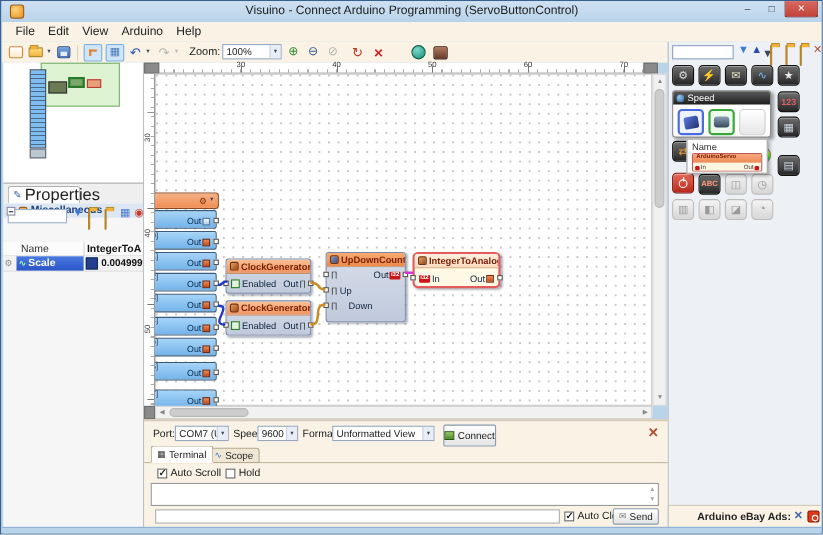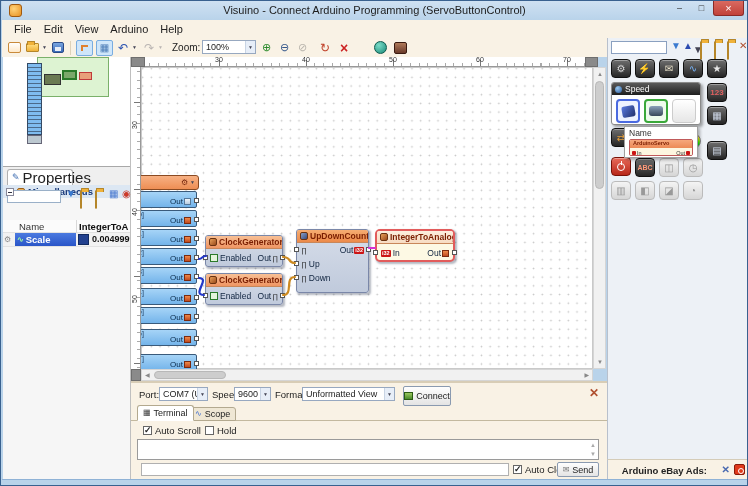--- a/index.html
+++ b/index.html
@@ -127,21 +127,21 @@
   .cb.checked::after{content:"✓";position:absolute;left:0px;top:-2px;font-size:9px;color:#222;font-weight:bold;}
   .tabstrip{left:0;top:22px;width:476px;height:16px;border-bottom:1px solid #c3b99f;}
   .tab{position:absolute;top:0;height:16px;display:flex;align-items:center;gap:3px;padding:0 5px;font-size:9px;color:#222;border:1px solid #b3a98f;border-radius:3px 3px 0 0;}
   .tab.active{background:#fff;border-bottom:1px solid #fff;z-index:2;}
   .tab.idle{background:#efe7d4;top:2px;height:14px;}
   .term{left:6px;top:56px;width:462px;height:21px;background:#fff;border:1px solid #9a9a9a;}
   .btn{position:absolute;display:flex;align-items:center;justify-content:center;gap:3px;background:linear-gradient(#fefefe,#e4e4e4);border:1px solid #8a9ab0;border-radius:2px;font-size:9px;color:#222;}
   .cbico{width:9px;height:8px;background:linear-gradient(#9ac860,#4a8a2a);border:1px solid #2a5a12;}
   .sendico{font-size:8px;color:#777;}
   .adsbar{left:606px;top:458px;width:140px;height:20px;background:#f9f2e5;border-top:1px solid #d5ccb8;border-left:1px solid #b8c0cc;}
-  .ads-l{position:absolute;right:40px;top:5px;font-size:9.5px;font-weight:bold;color:#222;white-space:nowrap;}
+  .ads-l{position:absolute;right:28px;top:5px;font-size:9.5px;font-weight:bold;color:#222;white-space:nowrap;}
   .stopico{position:absolute;right:2px;top:4px;width:11px;height:11px;background:#e0391a;border-radius:2px;border:1px solid #8a1a08;}
   .stopico::after{content:"";position:absolute;left:2.5px;top:2.5px;width:4px;height:4px;border:1.5px solid #fff;border-radius:50%;}
   .bborder{left:1px;top:478px;width:745px;height:8px;background:#b9d3ea;border-top:1px solid #8fb2d6;}
 </style>
 </head>
 <body>
 
 <div class="win">
 
   <div class="abs titlebar">
@@ -398,21 +398,21 @@
             <span>Out</span>
             <span class="badge">i32</span>
           </span>
       </div>
       <div class="crow crow14">
         <span class="pulse">∏</span>
         <span style="margin-left:2px">Up</span>
       </div>
       <div class="crow crow14">
         <span class="pulse">∏</span>
-        <span style="margin-left:2px">Down</span>
+        <span style="margin-left:10px">Down</span>
       </div>
       <span class="cn" style="left:-3px;top:17px"></span>
       <span class="cn" style="left:-3px;top:31px"></span>
       <span class="cn" style="left:-3px;top:45px"></span>
       <span class="cn" style="right:-3px;top:17px"></span>
     </div>
 
     <div class="comp selected" style="left:234px;top:162px;width:80px;height:33px">
       <div class="chead">
           <span class="cico"></span>

